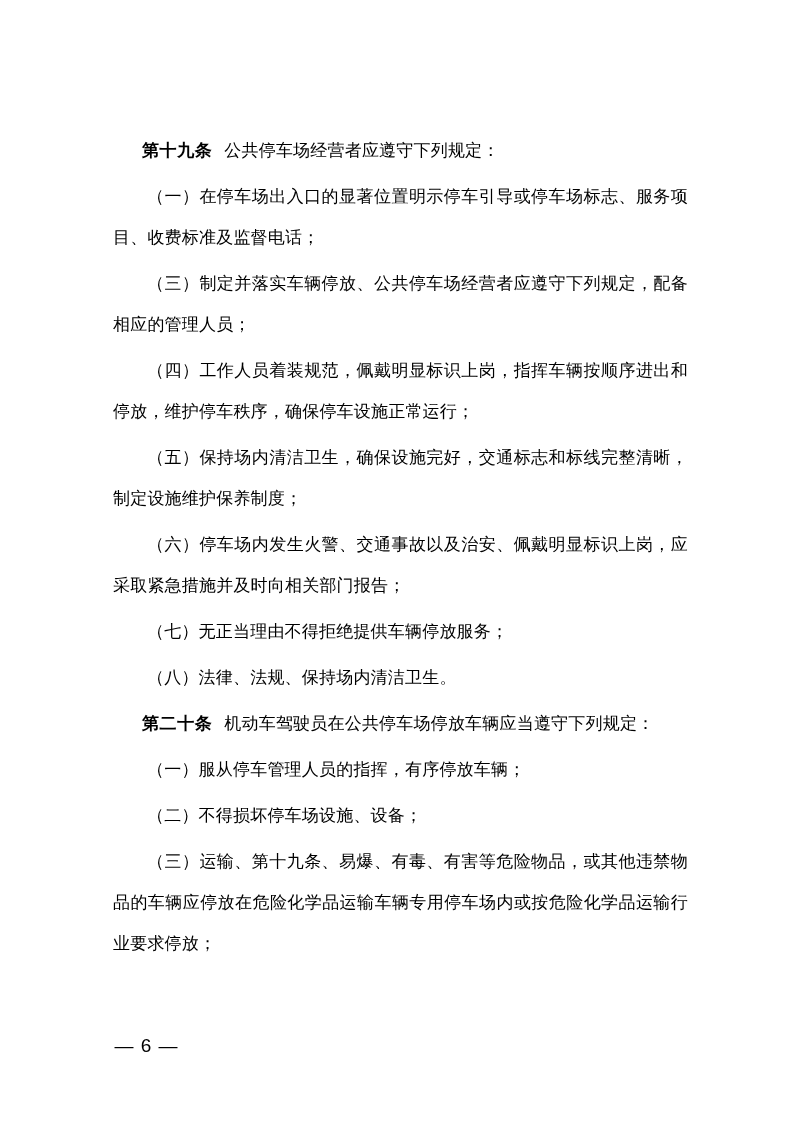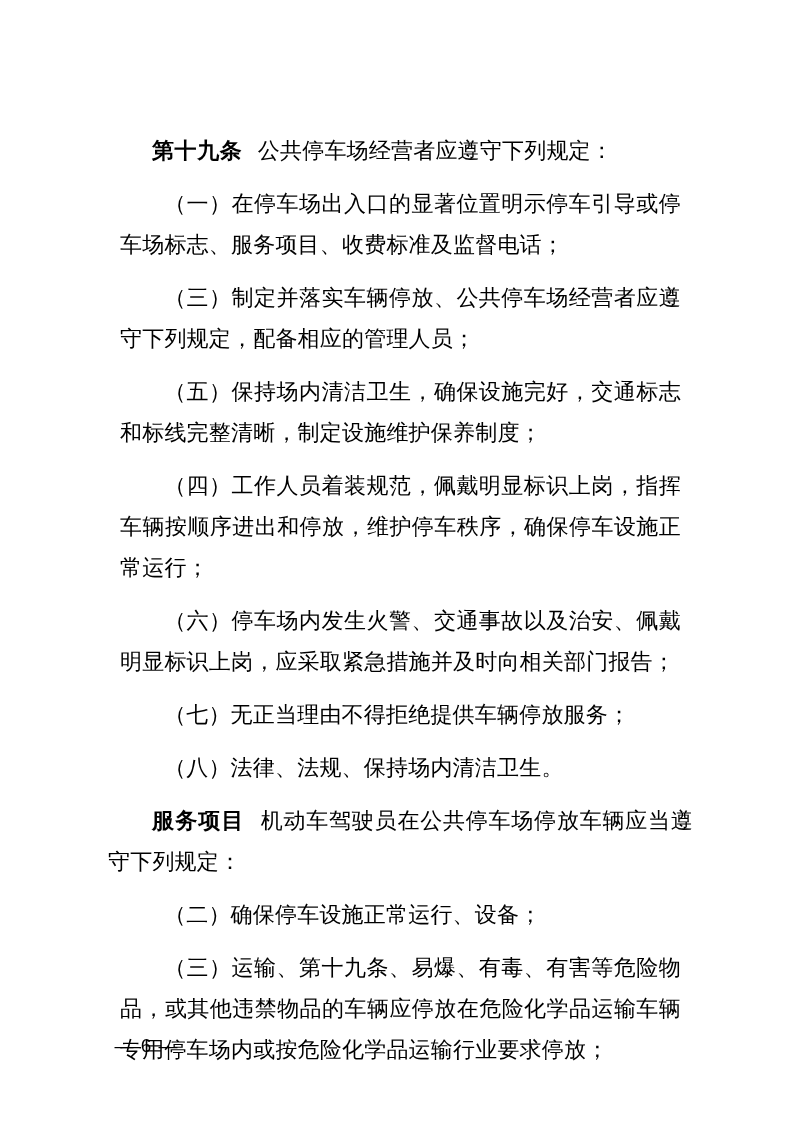--- a/index.html
+++ b/index.html
@@ -18,27 +18,27 @@
   .page {
     position: absolute;
     left: 0;
     top: 0;
     width: 793px;
     height: 1122px;
     box-sizing: border-box;
     padding: 130px 100px 0 108px;
   }
   .doc-body {
-    font-size: 22px;
+    font-size: 17px;
     line-height: 41px;
     letter-spacing: 0.2px;
     text-align: justify;
   }
   .para {
-    margin: 12px;
+    margin: 5px;
     text-indent: 2em;
     white-space: normal;
   }
   .para-heading {
     margin: 0;
     text-indent: 2em;
   }
   .heading-label {
     font-weight: bold;
     letter-spacing: 0.6px;
@@ -65,27 +65,28 @@
 </head>
 <body>
 
 <div class="page">
   <div class="doc-body">
 
     <p class="para-heading"><span class="heading-label">第十九条</span><span class="heading-gap"></span><span>公共停车场经营者应遵守下列规定：</span></p>
 
     <p class="para">（一）在停车场出入口的显著位置明示停车引导或停车场标志、服务项目、收费标准及监督电话；</p>
     <p class="para">（三）制定并落实车辆停放、公共停车场经营者应遵守下列规定，配备相应的管理人员；</p>
+    <p class="para">（四）工作人员着装规范，佩戴明显标识上岗，指挥车辆按顺序进出和停放，维护停车秩序，确保停车设施正常运行；</p>
     <p class="para">（五）保持场内清洁卫生，确保设施完好，交通标志和标线完整清晰，制定设施维护保养制度；</p>
-    <p class="para">（四）工作人员着装规范，佩戴明显标识上岗，指挥车辆按顺序进出和停放，维护停车秩序，确保停车设施正常运行；</p>
     <p class="para">（六）停车场内发生火警、交通事故以及治安、佩戴明显标识上岗，应采取紧急措施并及时向相关部门报告；</p>
     <p class="para">（七）无正当理由不得拒绝提供车辆停放服务；</p>
     <p class="para">（八）法律、法规、保持场内清洁卫生。</p>
 
-    <p class="para-heading"><span class="heading-label">服务项目</span><span class="heading-gap"></span><span>机动车驾驶员在公共停车场停放车辆应当遵守下列规定：</span></p>
+    <p class="para-heading"><span class="heading-label">第二十条</span><span class="heading-gap"></span><span>机动车驾驶员在公共停车场停放车辆应当遵守下列规定：</span></p>
 
-    <p class="para">（二）确保停车设施正常运行、设备；</p>
+    <p class="para">（一）服从停车管理人员的指挥，有序停放车辆；</p>
+    <p class="para">（二）不得损坏停车场设施、设备；</p>
     <p class="para">（三）运输、第十九条、易爆、有毒、有害等危险物品，或其他违禁物品的车辆应停放在危险化学品运输车辆专用停车场内或按危险化学品运输行业要求停放；</p>
 
   </div>
 </div>
 
 <div class="page-number"><span>— 6 —</span></div>
 
 </body></html>

